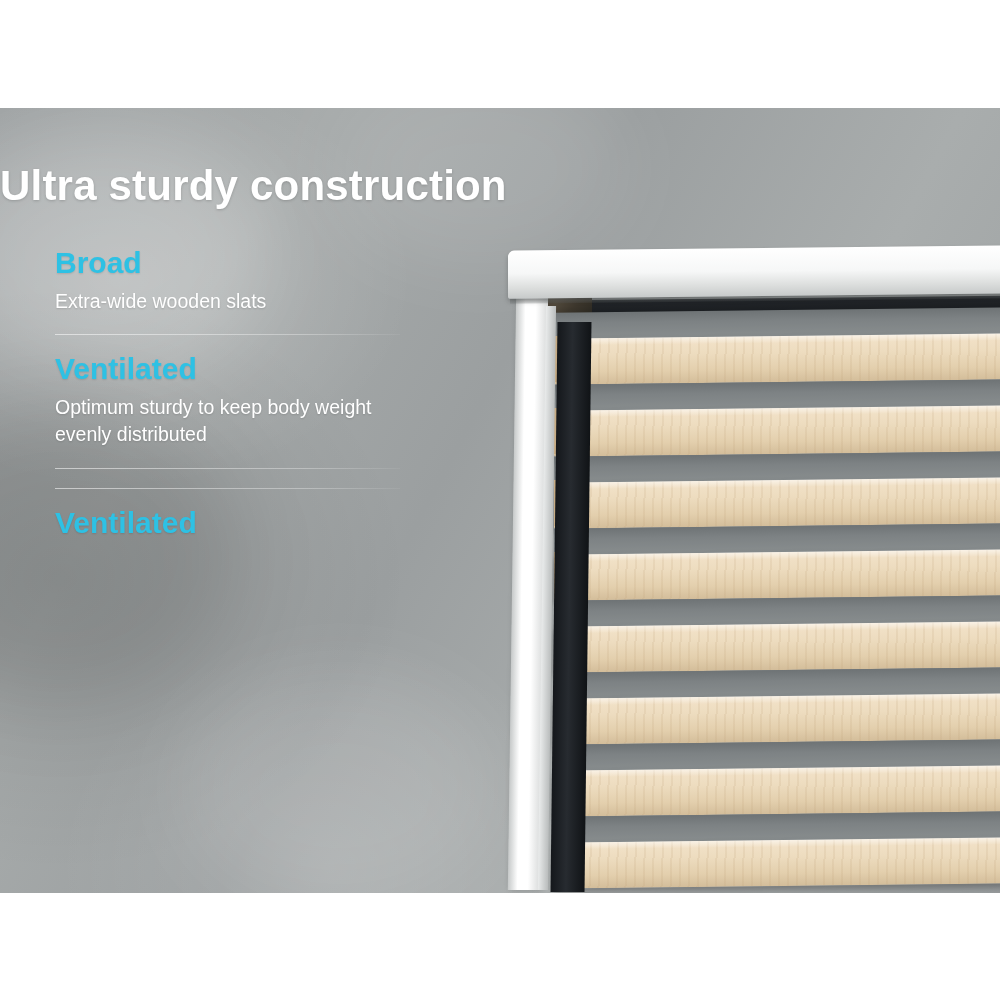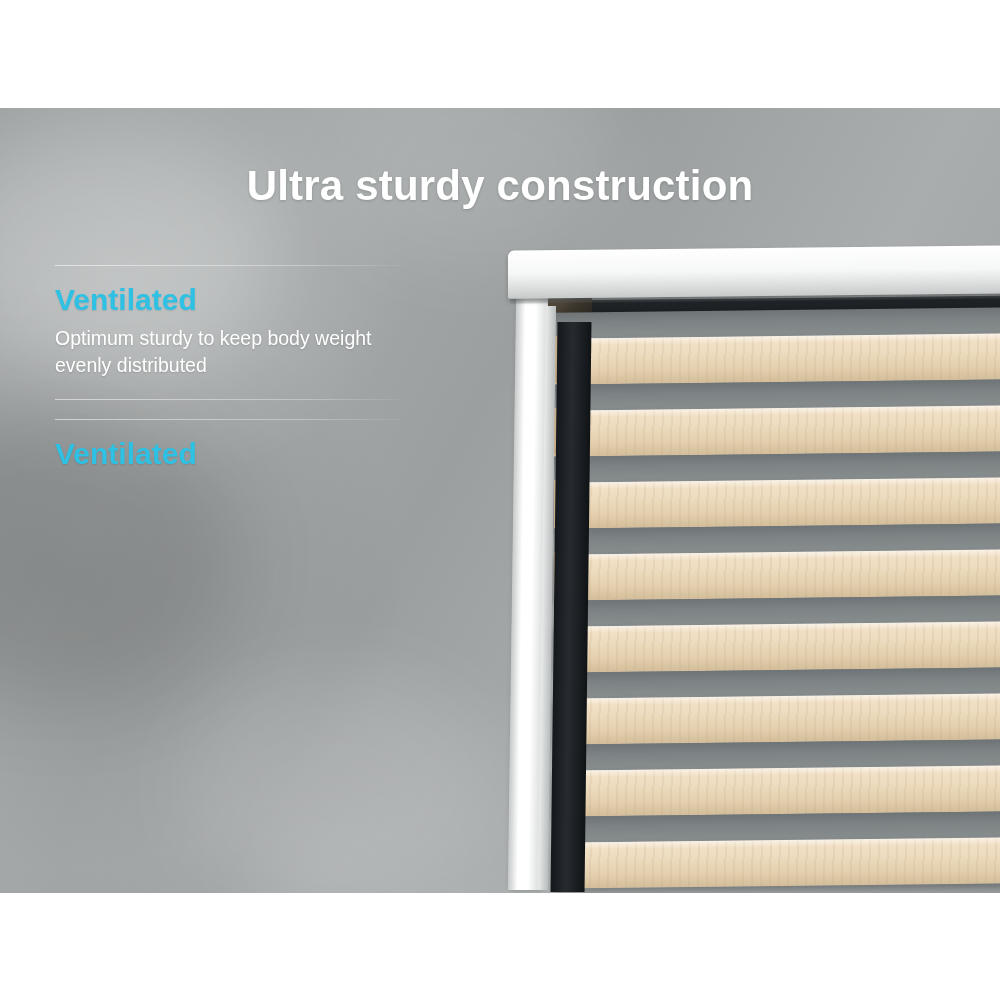--- a/index.html
+++ b/index.html
@@ -39,21 +39,20 @@
     border-radius: 50%;
     filter: blur(38px);
     pointer-events: none;
   }
 
   .title {
     position: absolute;
     left: 0;
     top: 54px;
     width: 1000px;
-    text-align: center;
     color: #ffffff;
     font-size: 42px;
     font-weight: 700;
     letter-spacing: 0.2px;
     text-shadow: 0 1px 3px rgba(0,0,0,0.18);
   }
 
   
   .features {
     position: absolute;
@@ -220,20 +219,24 @@
 
     <div class="blob" style="left:-60px; top:20px; width:330px; height:250px; background:rgba(255,255,255,0.16);"></div>
     <div class="blob" style="left:180px; top:560px; width:320px; height:240px; background:rgba(255,255,255,0.10);"></div>
     <div class="blob" style="left:-120px; top:300px; width:360px; height:300px; background:rgba(0,0,0,0.10);"></div>
     <div class="blob" style="left:330px; top:-40px; width:300px; height:200px; background:rgba(255,255,255,0.10);"></div>
 
     <div class="title">Ultra sturdy construction</div>
 
     <div class="features">
 
+      <div class="feature">
+        <div class="f-title">Broad</div>
+        <div class="f-desc">Extra-wide wooden slats</div>
+      </div>
       <div class="divider"></div>
 
       <div class="feature">
         <div class="f-title">Ventilated</div>
         <div class="f-desc">Optimum sturdy to keep body weight evenly distributed</div>
       </div>
       <div class="divider"></div>
 
       <div class="divider"></div>
 

